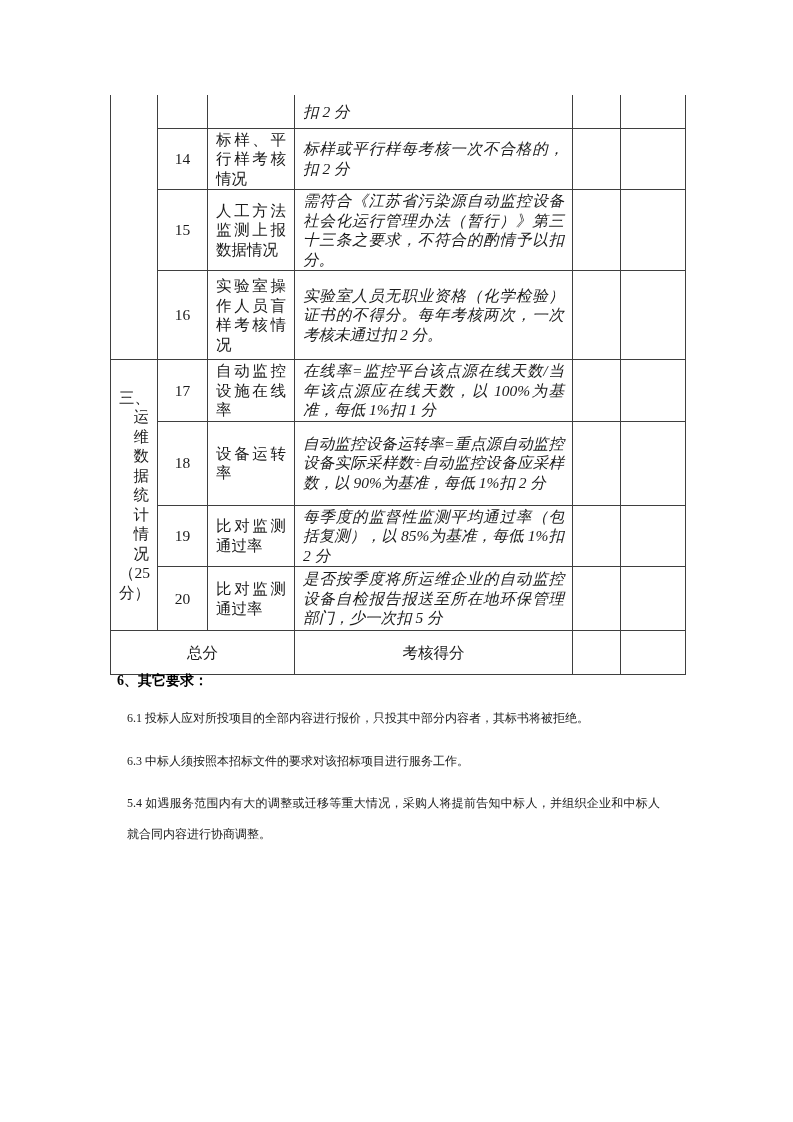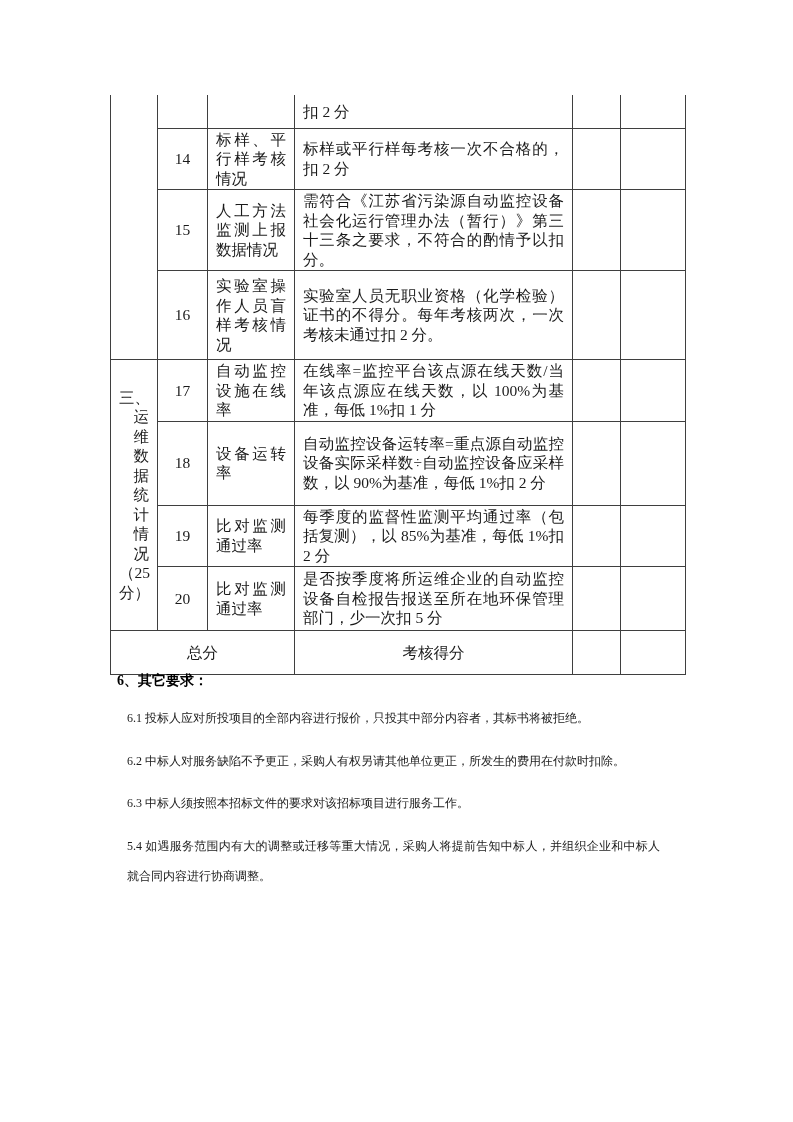--- a/index.html
+++ b/index.html
@@ -21,21 +21,21 @@
     font-size:15.5px;line-height:19.5px;
     padding:1px 8px;
     box-sizing:border-box;
     overflow:hidden;
     word-break:normal;
   }
   table.tbl tr.first-row > td{border-top:none;}
   td.cat{ text-align:right; padding:1px 7px; }
   td.num{ text-align:center; padding:0; font-size:14px;margin-top:20px; }
   td.item{ text-align:justify; padding:1px 5px; }
-  td.crit{ text-align:justify; }
+  td.crit{ text-align:justify;font-style:italic; }
   td.score{ padding:0; }
   td.total-cell{ text-align:center; }
 
   tr.h-carry{height:33px;}
   tr.h14{height:59px;}
   tr.h15{height:66px;}
   tr.h16{height:89px;}
   tr.h17{height:60px;}
   tr.h18{height:84px;}
   tr.h19{height:61px;}
@@ -145,18 +145,17 @@
         <td class="total-cell">考核得分</td>
         <td class="score"></td>
         <td class="score"></td>
       </tr>
     </tbody>
   </table>
 
   <div class="other">
     <h3>6、其它要求：</h3>
     <p>6.1 投标人应对所投项目的全部内容进行报价，只投其中部分内容者，其标书将被拒绝。</p>
-    <p>6.2 中标人对服务缺陷不予更正，采购人有权另请其他单位更正，所发生的费用在付款时扣除。</p>
     <p>6.3 中标人须按照本招标文件的要求对该招标项目进行服务工作。</p>
     <p>5.4 如遇服务范围内有大的调整或迁移等重大情况，采购人将提前告知中标人，并组织企业和中标人就合同内容进行协商调整。</p>
   </div>
 
 </div>
 
 </body></html>

